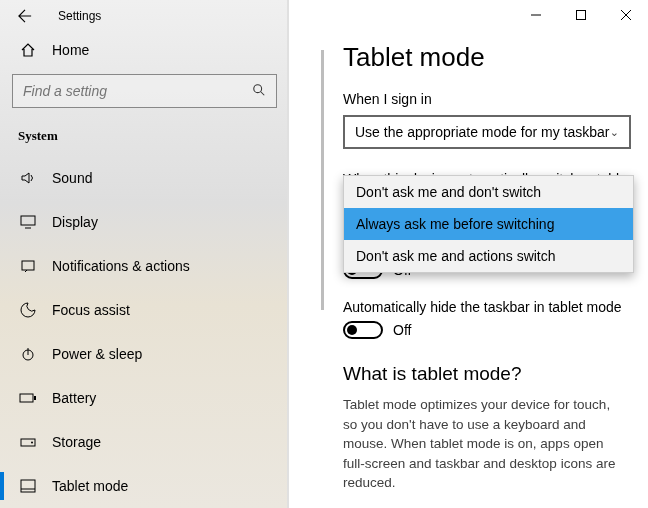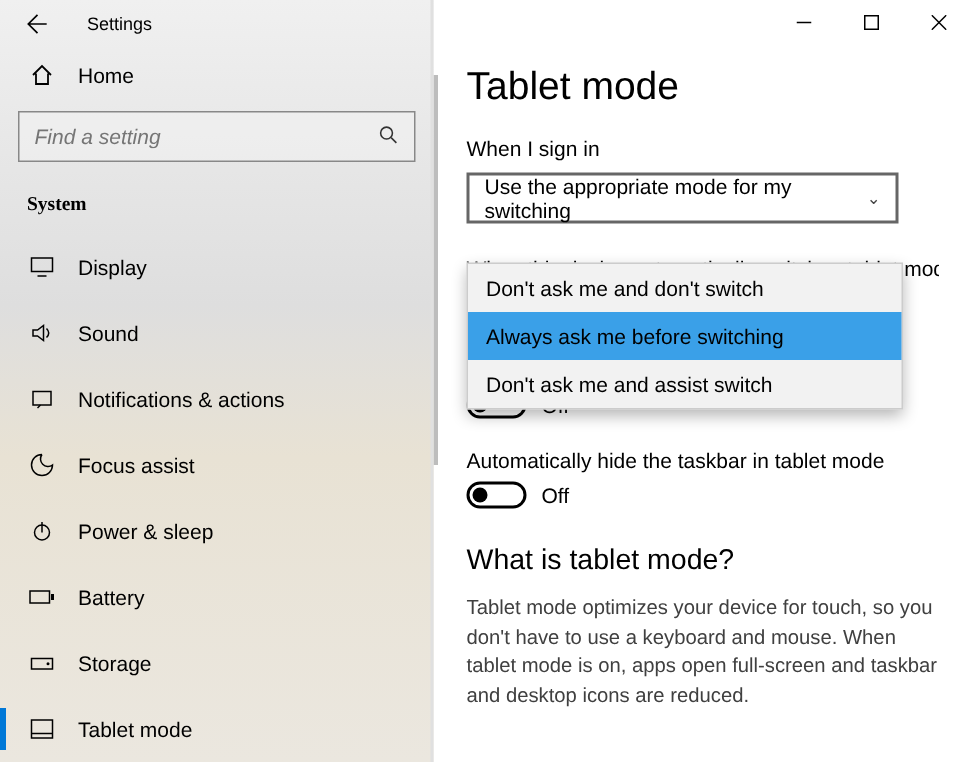--- a/index.html
+++ b/index.html
@@ -1,17 +1,17 @@
 <!DOCTYPE html>
 <html><head>
 <meta charset="utf-8">
 <style>
   * { box-sizing: border-box; margin: 0; padding: 0; font-family: "Segoe UI", Arial, sans-serif; }
   html, body { width: 648px; height: 508px; overflow: hidden; background: #fff; }
-  .window { display: flex; width: 648px; height: 508px; position: relative; }
+  .window { display: flex; width: 648px; height: 508px; position: relative; gap: 32px; }
   .sidebar { width: 289px; height: 508px; background: linear-gradient(to bottom, #f0f0f0, #dedede 40%, #e8e2d4 60%, #ebe7df); position: relative; }
   .sidebar::after { content:""; position:absolute; right:0; top:0; bottom:0; width:2px; background:#e0e0e0; }
   .window-controls { position: absolute; top: 0; right: 0; display: flex; }
   .wcbtn { width: 45px; height: 30px; display:flex; align-items:center; justify-content:center; color:#000; font-size:13px; }
   .titlebar { display:flex; align-items:center; height:32px; padding:0 10px; }
   .back-btn { width:30px; height:30px; display:flex; align-items:center; justify-content:center; font-size:14px; }
   .title { font-size:12px; margin-left:18px; color:#000; }
   .home-row { display:flex; align-items:center; padding:10px 18px 10px 18px; }
   .home-row .icon { width:20px; display:flex; justify-content:center; }
   .home-row .label { margin-left:14px; font-size:14px; }
@@ -70,33 +70,33 @@
             <circle cx="6.5" cy="6.5" r="4.5" stroke="#333" stroke-width="1.2" fill="none"></circle>
             <line x1="10" y1="10" x2="14" y2="14" stroke="#333" stroke-width="1.2"></line>
           </svg>
       </span>
     </div>
     <div class="section-header">System</div>
 
     <div class="nav-item">
       <span class="icon">
           <svg width="16" height="14" viewBox="0 0 16 14">
+            <path d="M2 5 H5 L9 2 V12 L5 9 H2 Z M11 4 Q14 7 11 10" stroke="#000" fill="none"></path>
+          </svg>
+        </span>
+      <span class="label">Sound</span>
+    </div>
+    <div class="nav-item">
+      <span class="icon">
+          <svg width="16" height="14" viewBox="0 0 16 14">
             <rect x="1" y="1" width="14" height="9" stroke="#000" fill="none"></rect>
             <line x1="5" y1="13" x2="11" y2="13" stroke="#000"></line>
           </svg>
         </span>
       <span class="label">Display</span>
-    </div>
-    <div class="nav-item">
-      <span class="icon">
-          <svg width="16" height="14" viewBox="0 0 16 14">
-            <path d="M2 5 H5 L9 2 V12 L5 9 H2 Z M11 4 Q14 7 11 10" stroke="#000" fill="none"></path>
-          </svg>
-        </span>
-      <span class="label">Sound</span>
     </div>
     <div class="nav-item">
       <span class="icon">
           <svg width="16" height="14" viewBox="0 0 16 14">
             <rect x="2" y="2" width="12" height="9" stroke="#000" fill="none"></rect>
             <line x1="5" y1="13" x2="7" y2="11" stroke="#000"></line>
           </svg>
         </span>
       <span class="label">Notifications &amp; actions</span>
     </div>
@@ -144,21 +144,21 @@
         </span>
       <span class="label">Tablet mode</span>
     </div>
   </div>
 
   <div class="content">
     <div class="scroll-track"></div>
     <h1>Tablet mode</h1>
     <div class="field-label">When I sign in</div>
     <div class="select-box">
-      <span>Use the appropriate mode for my switching</span>
+      <span>Use the appropriate mode for my taskbar</span>
       <span class="chev">⌄</span>
     </div>
     <div class="trunc-line">When this device automatically switches tablet mode on or</div>
 
     <div class="hidden-label">Hide app icons on the taskbar in tablet mode</div>
     <div class="toggle-row">
       <div class="toggle">
           <div class="knob"></div>
         </div>
       <span class="toggle-state">Off</span>
@@ -171,21 +171,21 @@
         </div>
       <span class="toggle-state">Off</span>
     </div>
 
     <h2>What is tablet mode?</h2>
     <div class="desc">Tablet mode optimizes your device for touch, so you don't have to use a keyboard and mouse. When tablet mode is on, apps open full-screen and taskbar and desktop icons are reduced.</div>
 
     <div class="dropdown">
       <div class="opt">Don't ask me and don't switch</div>
       <div class="opt sel">Always ask me before switching</div>
-      <div class="opt">Don't ask me and assist switch</div>
+      <div class="opt">Don't ask me and actions switch</div>
     </div>
   </div>
 
   <div class="window-controls">
     <div class="wcbtn">
         <svg width="10" height="10">
           <line x1="0" y1="5" x2="10" y2="5" stroke="#000"></line>
         </svg>
       </div>
     <div class="wcbtn">

